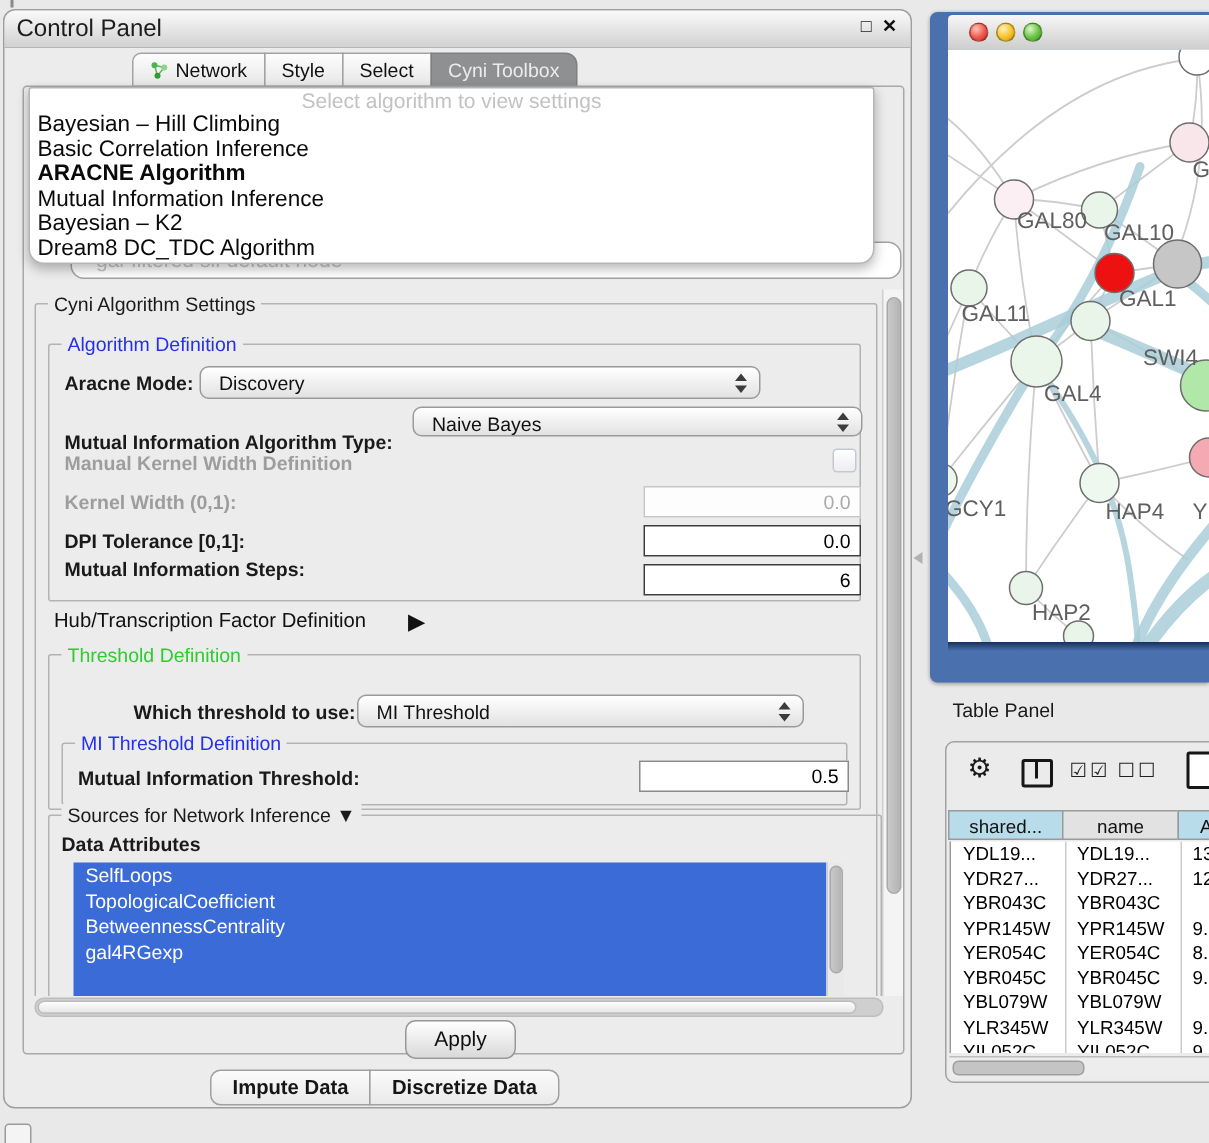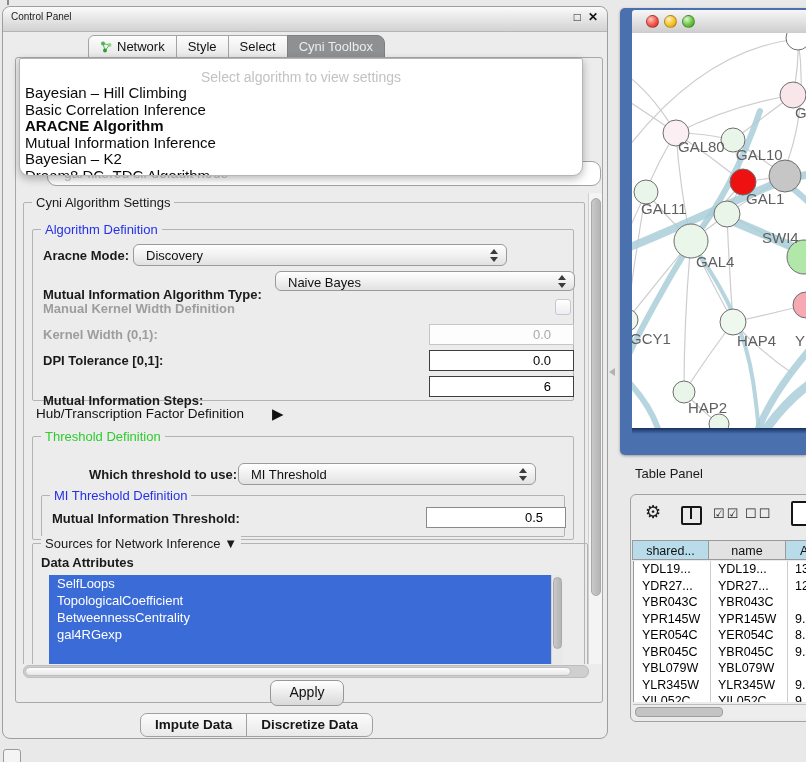--- a/index.html
+++ b/index.html
@@ -6,42 +6,42 @@
   body{width:806px;height:762px;overflow:hidden;background:#e9e9e9;
        font-family:"Liberation Sans",sans-serif;-webkit-font-smoothing:antialiased}
   .abs{position:absolute}
   #app{position:relative;width:806px;height:762px;overflow:hidden}
 
   
   #cpanel{left:2px;top:6px;width:604px;height:731px;background:#ececec;
           border:1px solid #9e9e9e;border-radius:8px}
   #cp-titlebar{left:0;top:0;right:0;height:24px;border-radius:8px 8px 0 0;
                background:linear-gradient(#fafafa,#d2d2d2);border-bottom:1px solid #b5b5b5}
-  #cp-title{left:8px;top:4px;font-size:10px;color:#1c1c1c}
+  #cp-title{left:8px;top:4px;font-size:16px;color:#1c1c1c}
   #cp-float{right:26px;top:3px;font-size:12px;color:#222;cursor:default}
   #cp-close{right:9px;top:3px;font-size:12px;font-weight:bold;color:#111}
 
   #top-tabs{left:86px;top:28px;height:23px;display:flex}
   .tab{height:21px;line-height:21px;padding:0 11px;font-size:13px;color:#111;
        background:linear-gradient(#fdfdfd,#e7e7e7);border:1px solid #a3a3a3;margin-left:-1px;
        display:flex;align-items:center;gap:4px;white-space:nowrap}
   .tab:first-child{border-radius:6px 0 0 0}
   .tab:last-child{border-radius:0 8px 0 0}
   .tab.sel{background:#8e9092;color:#ececec;border-color:#7d7f81}
   .net-ico{display:inline-flex}
 
   #content-panel{left:12px;top:50px;width:586px;height:644px;background:#ececec;
                  border:1px solid #a8a8a8;border-radius:3px}
 
   
   #algo-dropdown{left:16px;top:51px;width:562px;height:116px;background:#fff;
                  border:1px solid #b5b5b5;border-radius:2px 2px 10px 10px;
                  box-shadow:0 3px 8px rgba(0,0,0,.28);z-index:30;overflow:hidden}
   #algo-placeholder{width:100%;text-align:center;font-size:14px;color:#c2c2c2;
-                    height:15px;line-height:15px;margin-top:11px}
+                    height:15px;line-height:15px;margin-top:1px}
   .algo-item{height:16.5px;line-height:16.5px;font-size:15px;color:#0a0a0a;padding-left:5px;white-space:nowrap}
   .algo-item.bold{font-weight:bold}
 
   
   #hidden-combo{left:44px;top:154px;width:536px;height:23px;background:#fff;border:1px solid #a2a2a2;
                 border-radius:9px;z-index:5;font-size:14px;color:#c6c6c6;line-height:23px;padding-left:16px;overflow:hidden}
 
   
   #settings-view{left:18px;top:186px;width:568px;height:471px;overflow:hidden}
   .group{position:absolute;border:1px solid #b3b3b3;border-radius:2px}
@@ -57,21 +57,21 @@
 
   .combo{position:absolute;border:1px solid #9a9a9a;border-radius:6px;
          background:linear-gradient(#ffffff,#e2e2e2);font-size:13px;color:#111;
          line-height:21px;padding-left:12px;box-sizing:border-box}
   .stepper{position:absolute;right:8px;top:50%;width:8px;height:13px;margin-top:-6.5px}
   .stepper:before,.stepper:after{content:"";position:absolute;left:0;border-left:4px solid transparent;border-right:4px solid transparent}
   .stepper:before{top:0;border-bottom:5px solid #3c3c3c}
   .stepper:after{bottom:0;border-top:5px solid #3c3c3c}
 
   .field{position:absolute;background:#fff;border:1px solid #3e3e3e;font-size:13px;color:#000;
-         text-align:right;padding:0 22px;line-height:19px;box-sizing:border-box;height:21px}
+         text-align:right;padding:0 6px;line-height:19px;box-sizing:border-box;height:21px}
   .field.dis{border:1px solid #c6c6c6;color:#a9a9a9;background:#fdfdfd}
 
   .cb{position:absolute;width:14px;height:14px;border:1px solid #c3c9d2;border-radius:3px;
       background:linear-gradient(#ffffff,#ededf2)}
 
   #attr-list{position:absolute;background:#3b6bd7;overflow:hidden}
   .attr-item{height:17px;line-height:17px;color:#fff;font-size:13px;padding-left:8px;white-space:nowrap}
 
   .vscroll{position:absolute;background:#f4f4f4;border-left:1px solid #cfcfcf}
   .vthumb{position:absolute;background:linear-gradient(90deg,#c9c9c9,#b4b4b4);border-radius:5px;border:1px solid #a9a9a9}
@@ -199,21 +199,21 @@
           <div class="combo" style="left:242px;top:41px;width:300px;height:20px">
             <span>Naive Bayes</span>
             <span class="stepper"></span>
           </div>
           <span class="lbl dis" style="left:10px;top:71px">Manual Kernel Width Definition</span>
           <span class="cb" style="left:522px;top:69px"></span>
           <span class="lbl dis" style="left:10px;top:97px">Kernel Width (0,1):</span>
           <div class="field dis" style="left:396px;top:94px;width:145px">0.0</div>
           <span class="lbl" style="left:10px;top:123px">DPI Tolerance [0,1]:</span>
           <div class="field" style="left:396px;top:120px;width:145px">0.0</div>
-          <span class="lbl" style="left:10px;top:163px">Mutual Information Steps:</span>
+          <span class="lbl" style="left:10px;top:142px">Mutual Information Steps:</span>
           <div class="field" style="left:396px;top:146px;width:145px">6</div>
         </div>
 
         <span class="lbl plain" style="left:12px;top:203px">Hub/Transcription Factor Definition</span>
         <span class="lbl plain" style="left:248px;top:202px;font-size:15px">▶</span>
 
         <div class="group" style="left:8px;top:233px;width:540px;height:102px">
           <span class="legend green">Threshold Definition</span>
           <span class="lbl" style="left:56px;top:30px">Which threshold to use:</span>
           <div class="combo" style="left:205px;top:26px;width:298px;height:22px">

